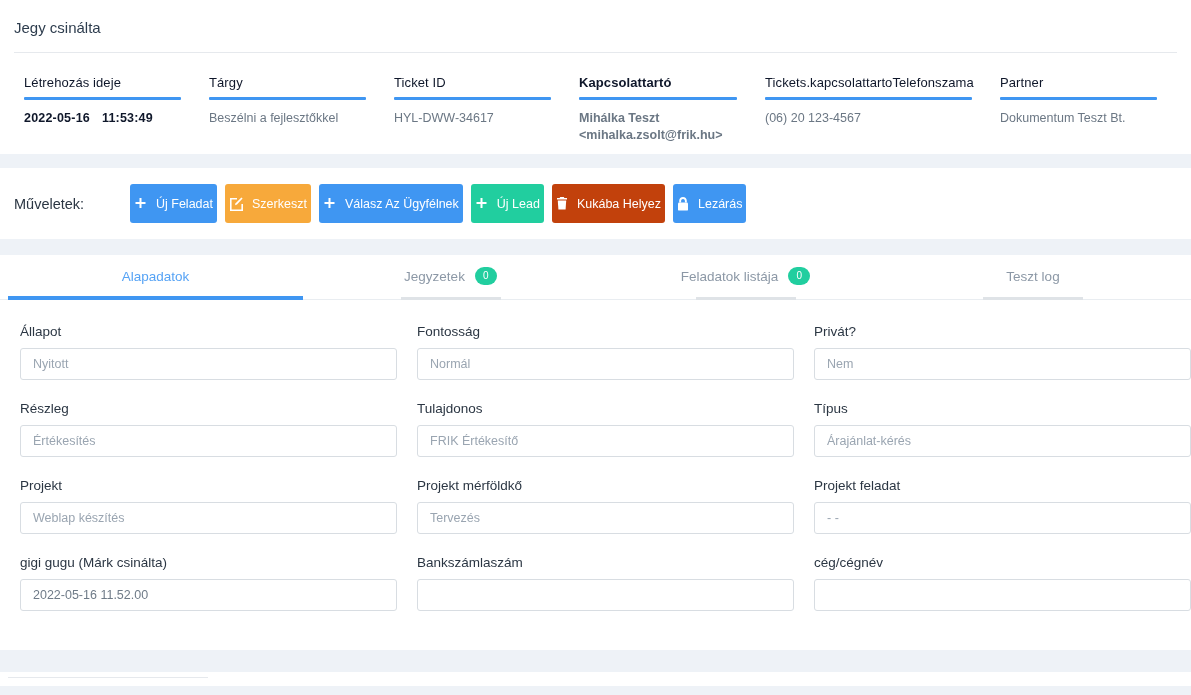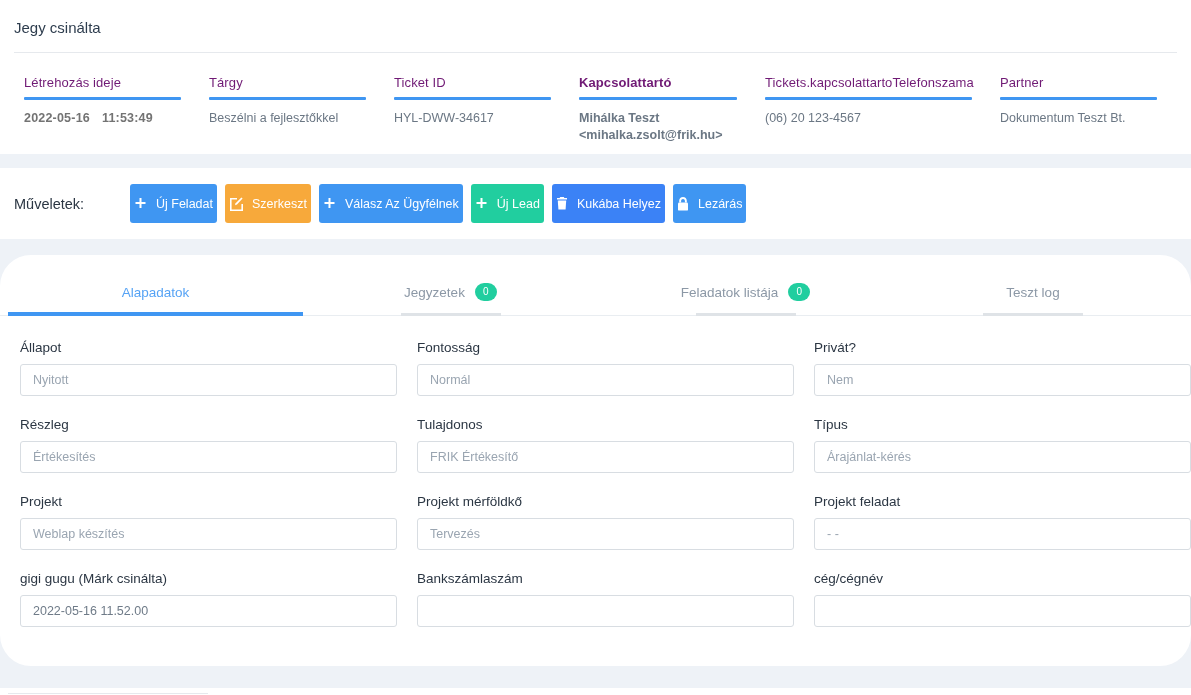--- a/index.html
+++ b/index.html
@@ -51,38 +51,38 @@
     flex: 0 0 auto;
   }
   .meta-col.c1 { width: 185px; }
   .meta-col.c2 { width: 185px; }
   .meta-col.c3 { width: 185px; }
   .meta-col.c4 { width: 186px; font-weight: bold; }
   .meta-col.c5 { width: 235px; }
   .meta-col.c6 { width: 185px; }
   .meta-label {
     font-size: 13px;
-    color: #701a75;
+    color: #0f172a;
     padding-bottom: 7px;
     white-space: nowrap;
     letter-spacing: .1px;
   }
   .meta-underline {
     height: 3px;
     background: #3f96f2;
     border-radius: 1px;
     margin-bottom: 10px;
   }
   .meta-value {
     font-size: 12.5px;
     color: #6b7784;
     line-height: 17px;
   }
   .meta-value.dt {
-    color: #737373;
+    color: #0f172a;
     font-weight: bold;
     font-size: 12.5px;
     letter-spacing: .2px;
   }
   .meta-value.dt .time { margin-left: 12px; }
   .meta-value .mail { display: block; }
 
   
   .spacer {
     height: 14px;
@@ -122,26 +122,25 @@
   .btn .ic {
     display: inline-flex;
     align-items: center;
     justify-content: center;
     line-height: 1;
   }
   .btn .ic svg { display: block; }
   .btn-blue   { background: #3f96f2; }
   .btn-orange { background: #f7a93b; }
   .btn-green  { background: #21ce9f; }
-  .btn-red    { background: #3b82f6; text-align: center; }
+  .btn-red    { background: #c2410c; text-align: center; }
 
   
   .card-tabs {
-    padding-top: 16px;
-    border-radius: 31px;
+    padding-top: 0;
   }
   .tabs {
     display: flex;
     padding: 0 8px;
     position: relative;
   }
   .tab {
     flex: 0 0 auto;
     text-align: center;
     font-size: 13.5px;

